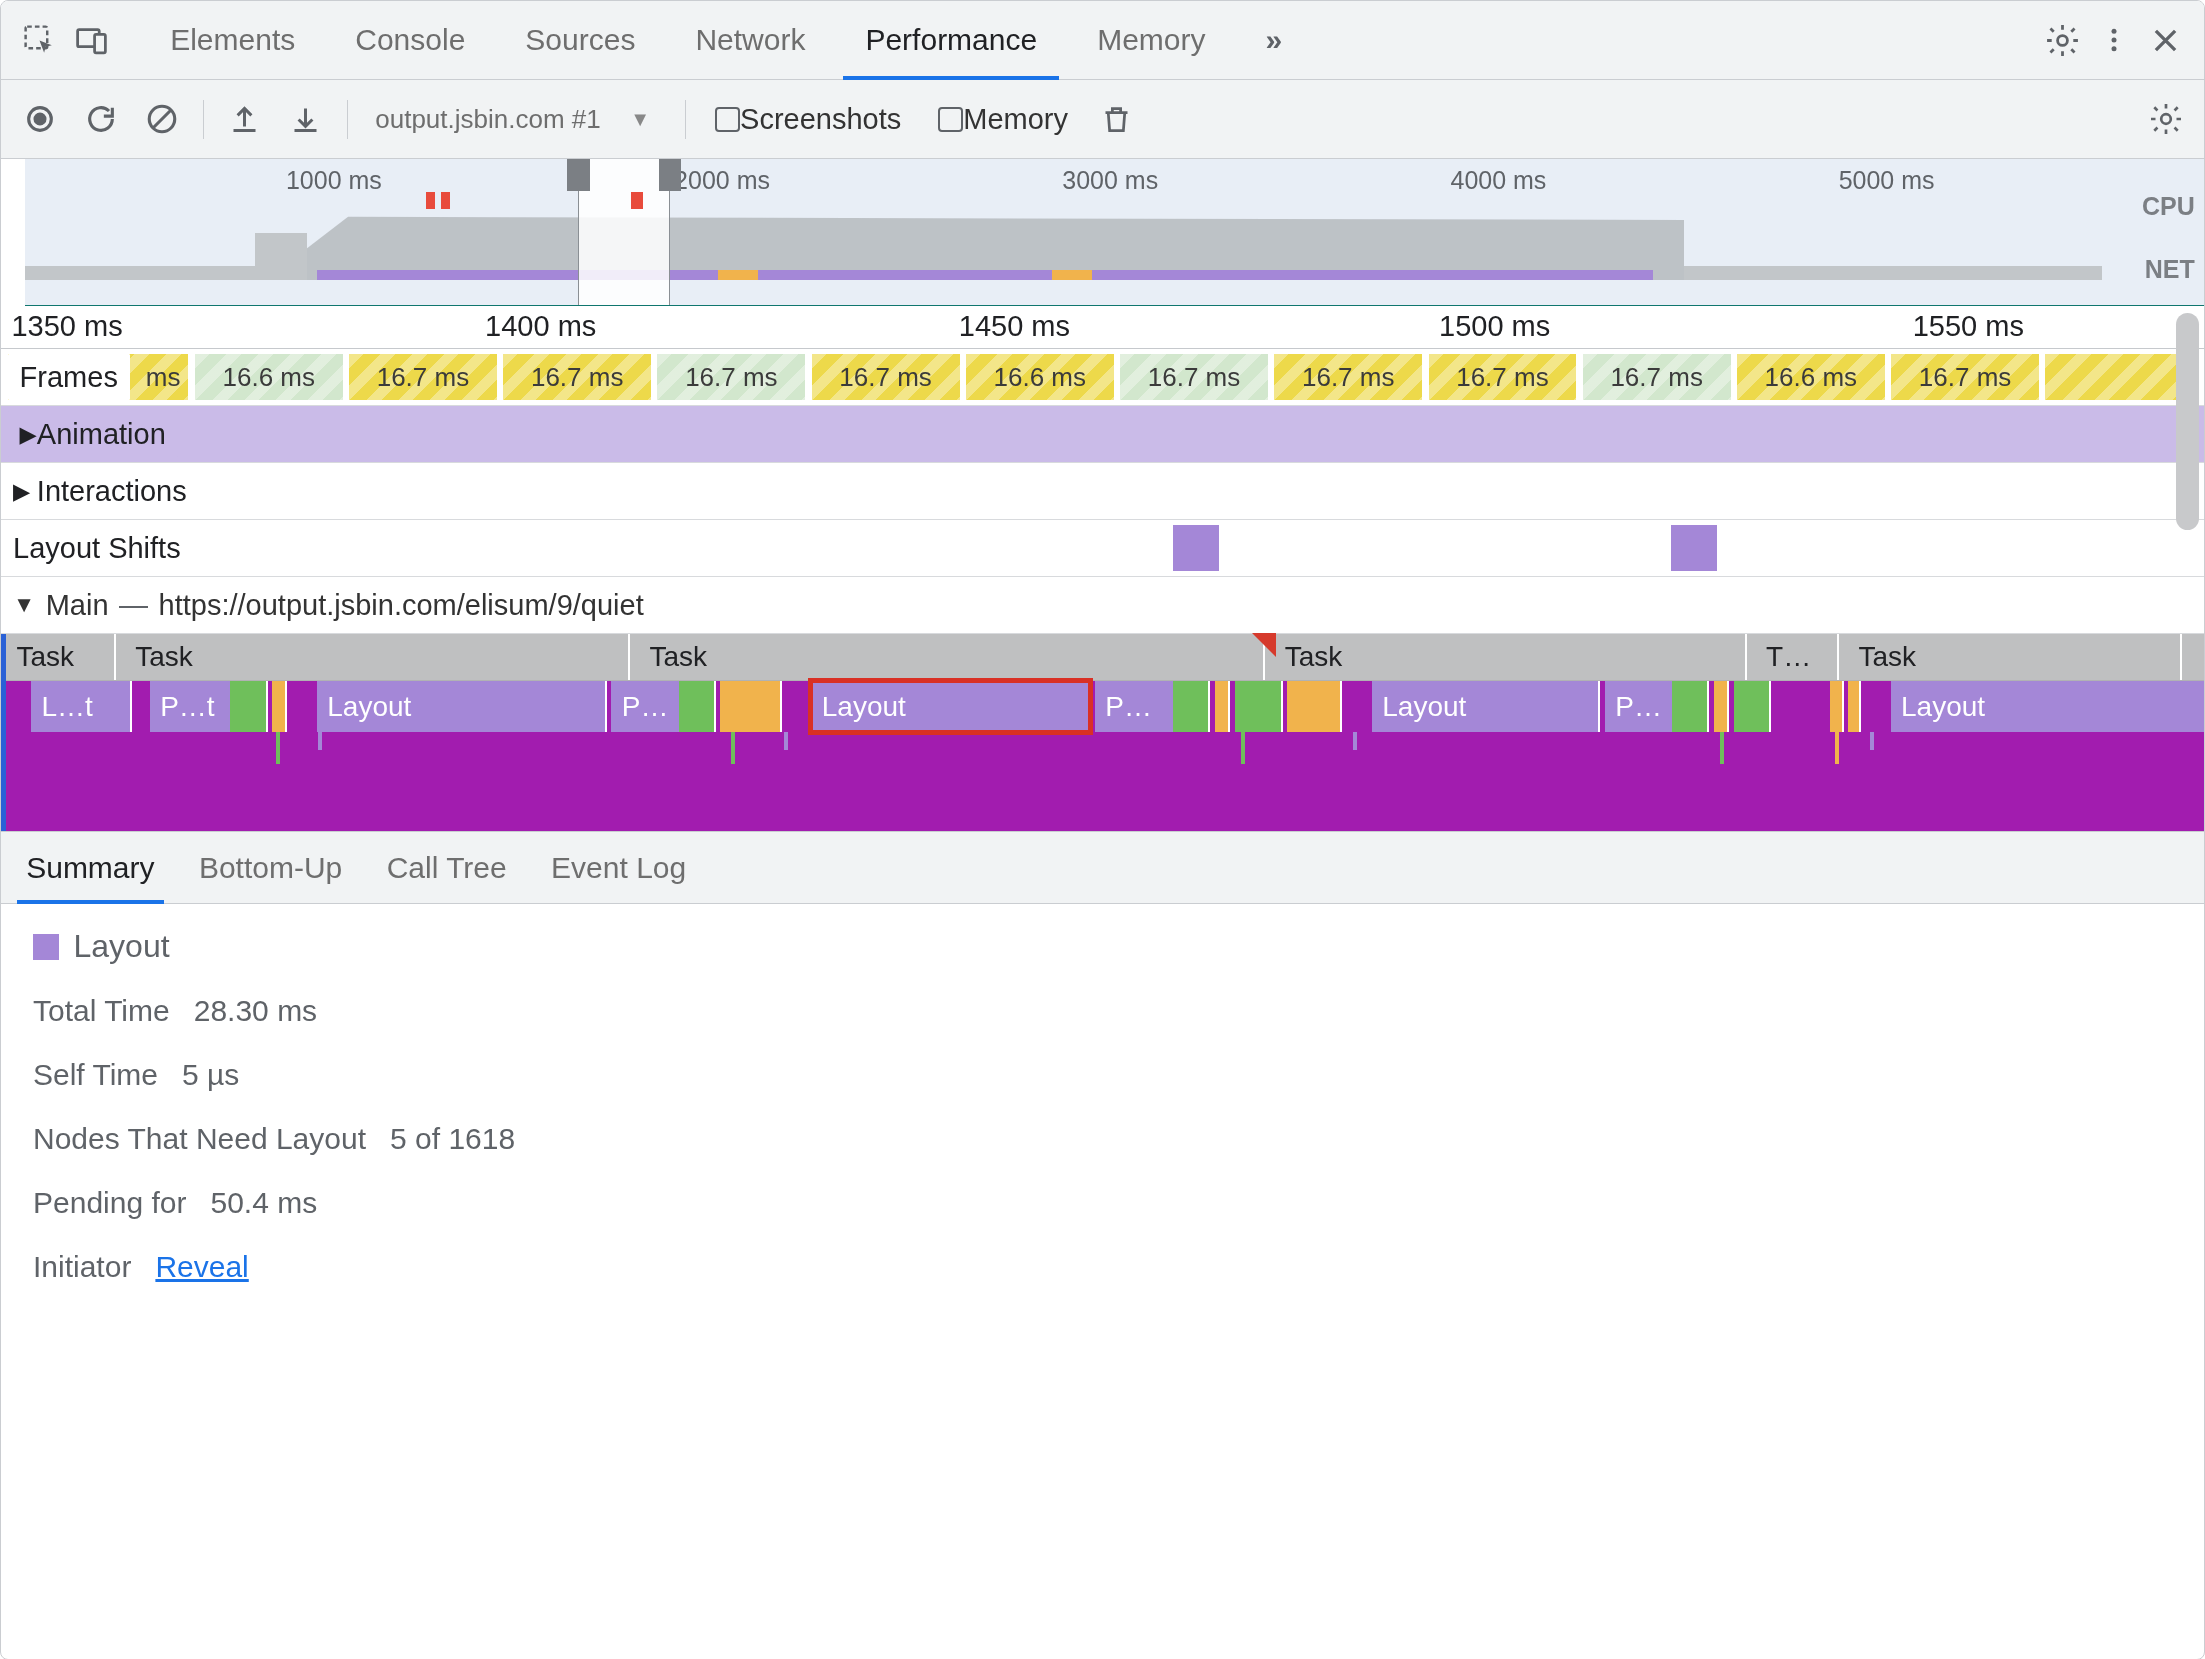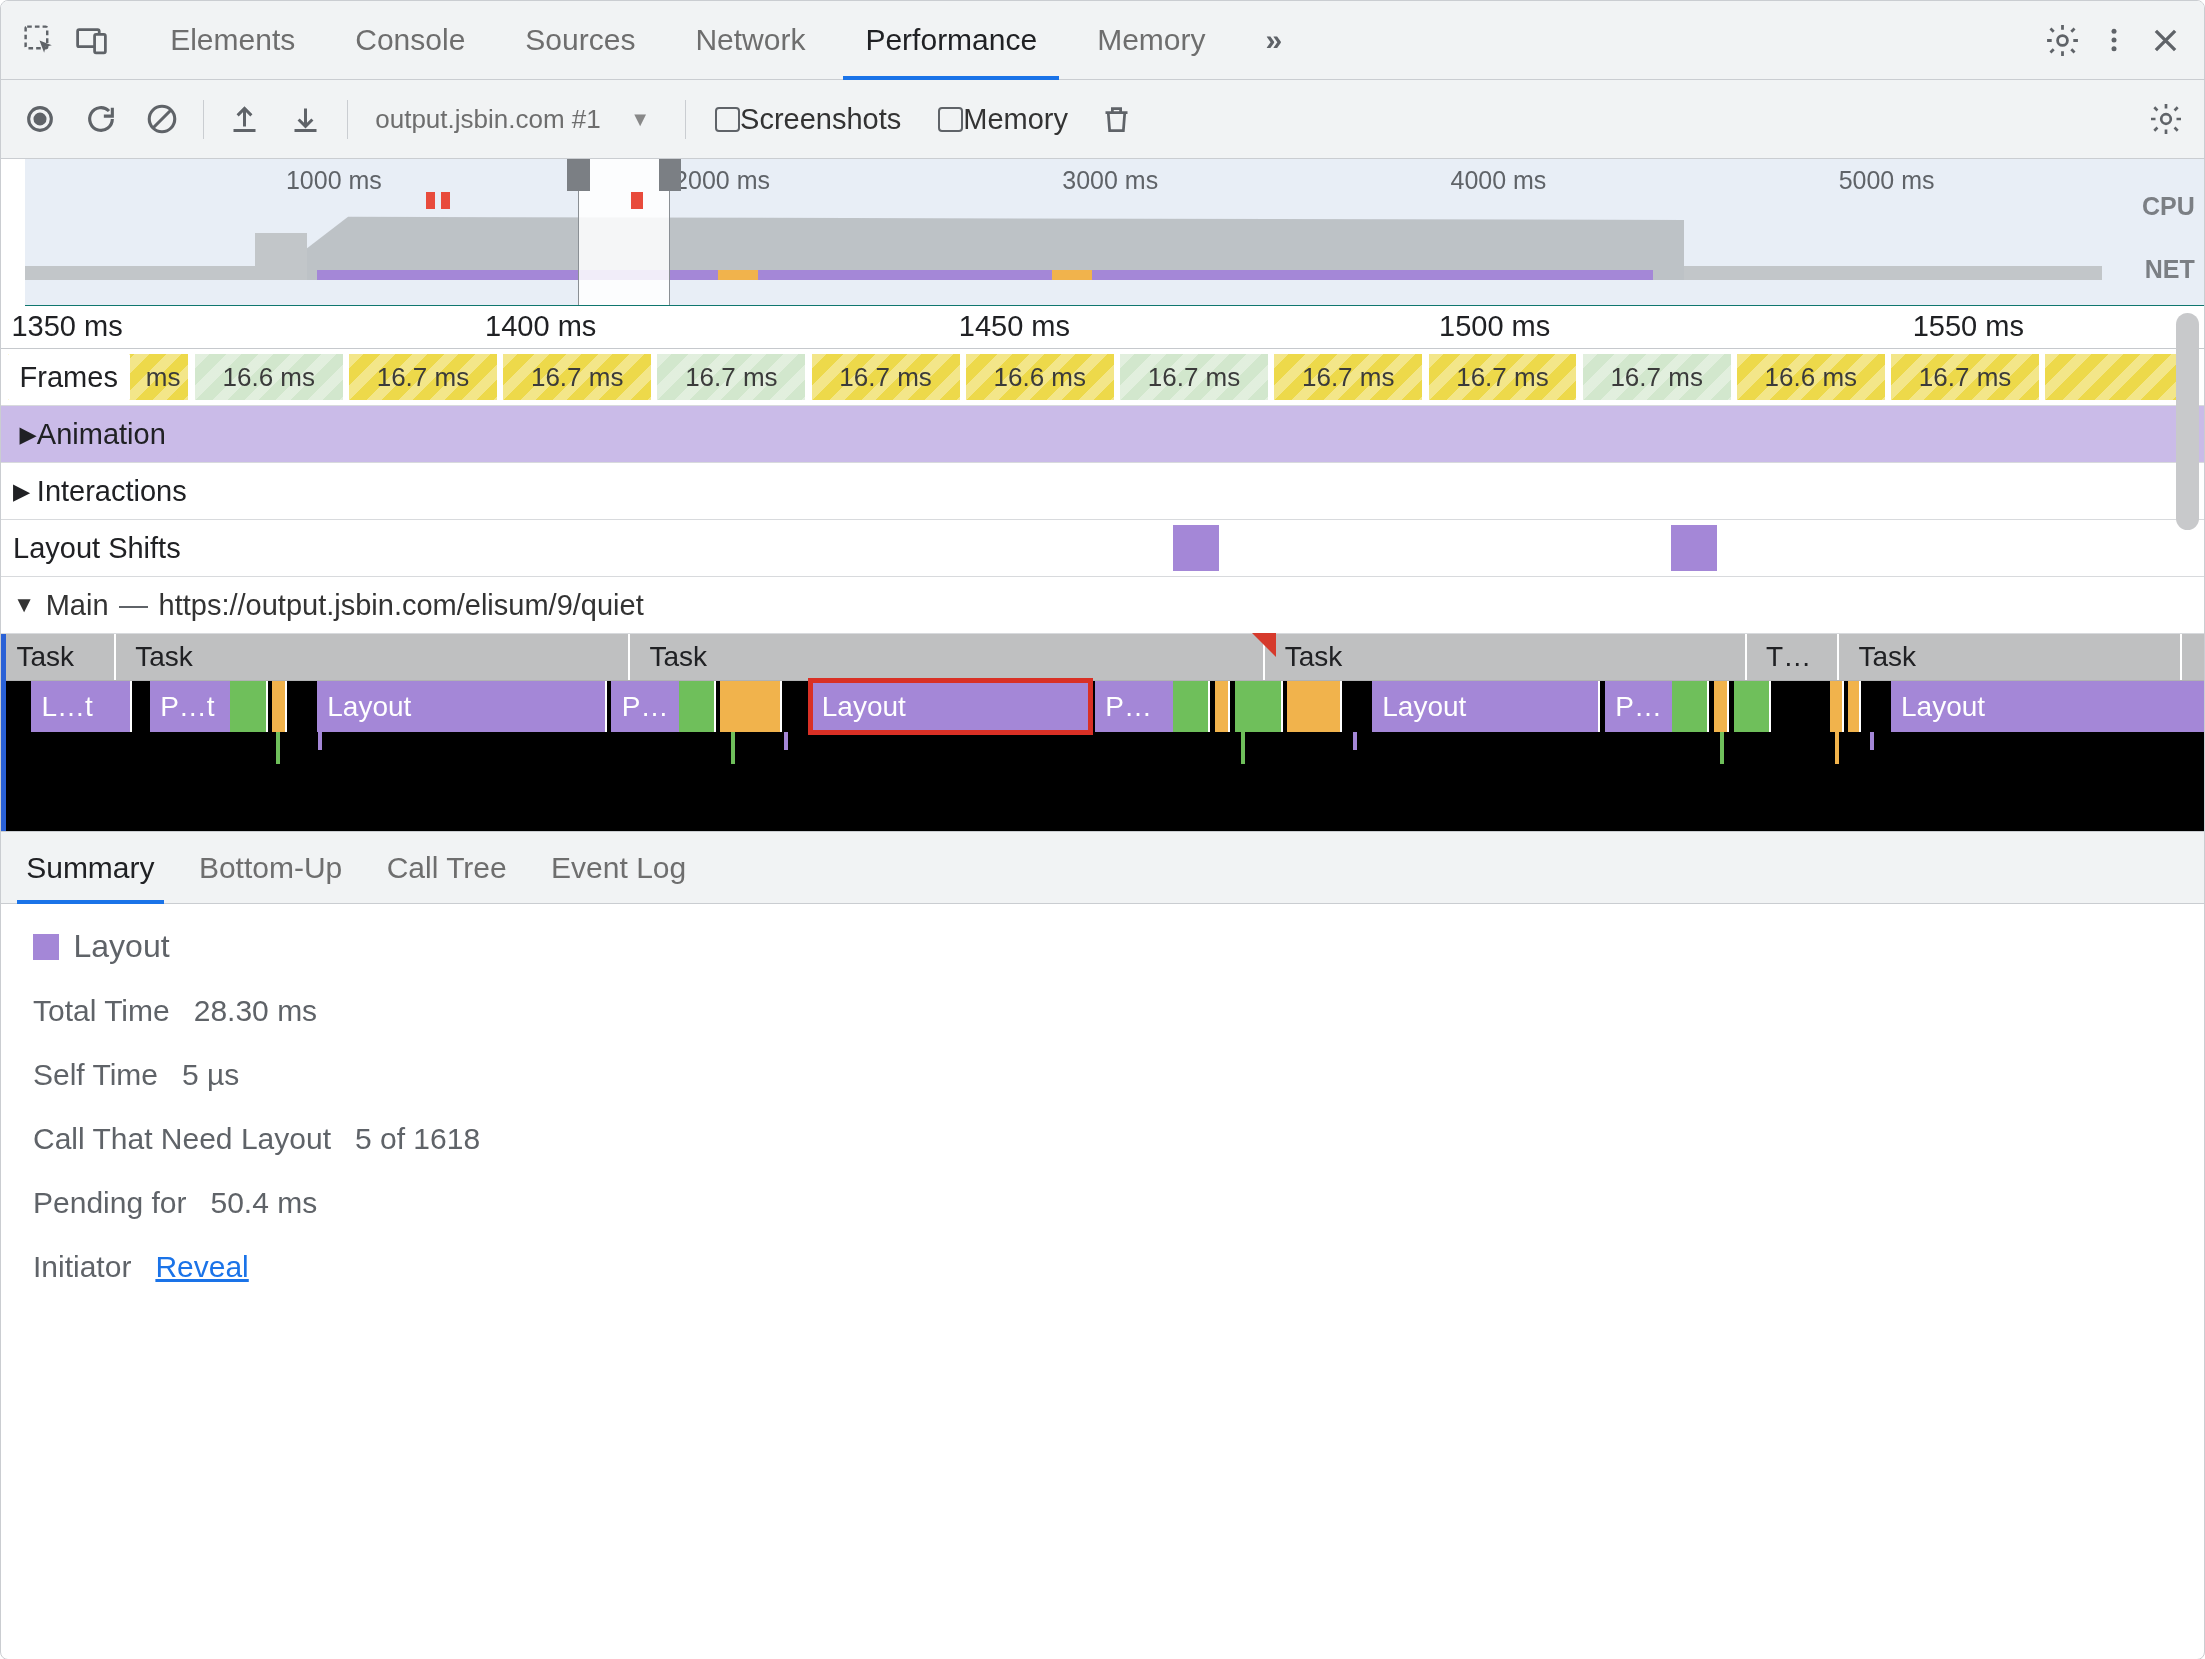--- a/index.html
+++ b/index.html
@@ -216,21 +216,21 @@
 
   .main-header {
     display:flex; align-items:center; gap:10.5px;
     height:57px;
     padding-left:12px;
     border-bottom:0.7px solid #d8dadd;
     background:#fff;
     font-size:29px;
   }
   .main-header .dash { color:#5f6368; }
-  .main-body { position:relative; height:197px; background:#000000; border-left:5.3px solid #2a61d6;}
+  .main-body { position:relative; height:197px; background:#a21caf; border-left:5.3px solid #2a61d6;}
   .task-lane { position:relative; height:47px; background:#bfc0c1; border-bottom:0.7px solid #b1b2b3;}
   .task-lane .task {
     position:absolute; top:0; bottom:0;
     display:flex; align-items:center; padding-left:10.5px;
     font-size:28px; color:#202124;
     border-right:2.6px solid #fff;
   }
   .task-lane .chevron { position:absolute; top:-1.3px; width:0; height:0; border-top:24px solid #d63a2c; border-left:24px solid transparent; z-index:5;}
   .event-lane { position:relative; height:51px;}
   .event-lane .ev {
@@ -543,21 +543,21 @@
   </div>
   <div class="row">
     <span class="k">Total Time</span>
     <span class="v">28.30 ms</span>
   </div>
   <div class="row">
     <span class="k">Self Time</span>
     <span class="v">5 µs</span>
   </div>
   <div class="row">
-    <span class="k">Call That Need Layout</span>
+    <span class="k">Nodes That Need Layout</span>
     <span class="v">5 of 1618</span>
   </div>
   <div class="row">
     <span class="k">Pending for</span>
     <span class="v">50.4 ms</span>
   </div>
   <div class="row">
     <span class="k">Initiator</span>
     <a class="reveal" href="#">Reveal</a>
   </div>

